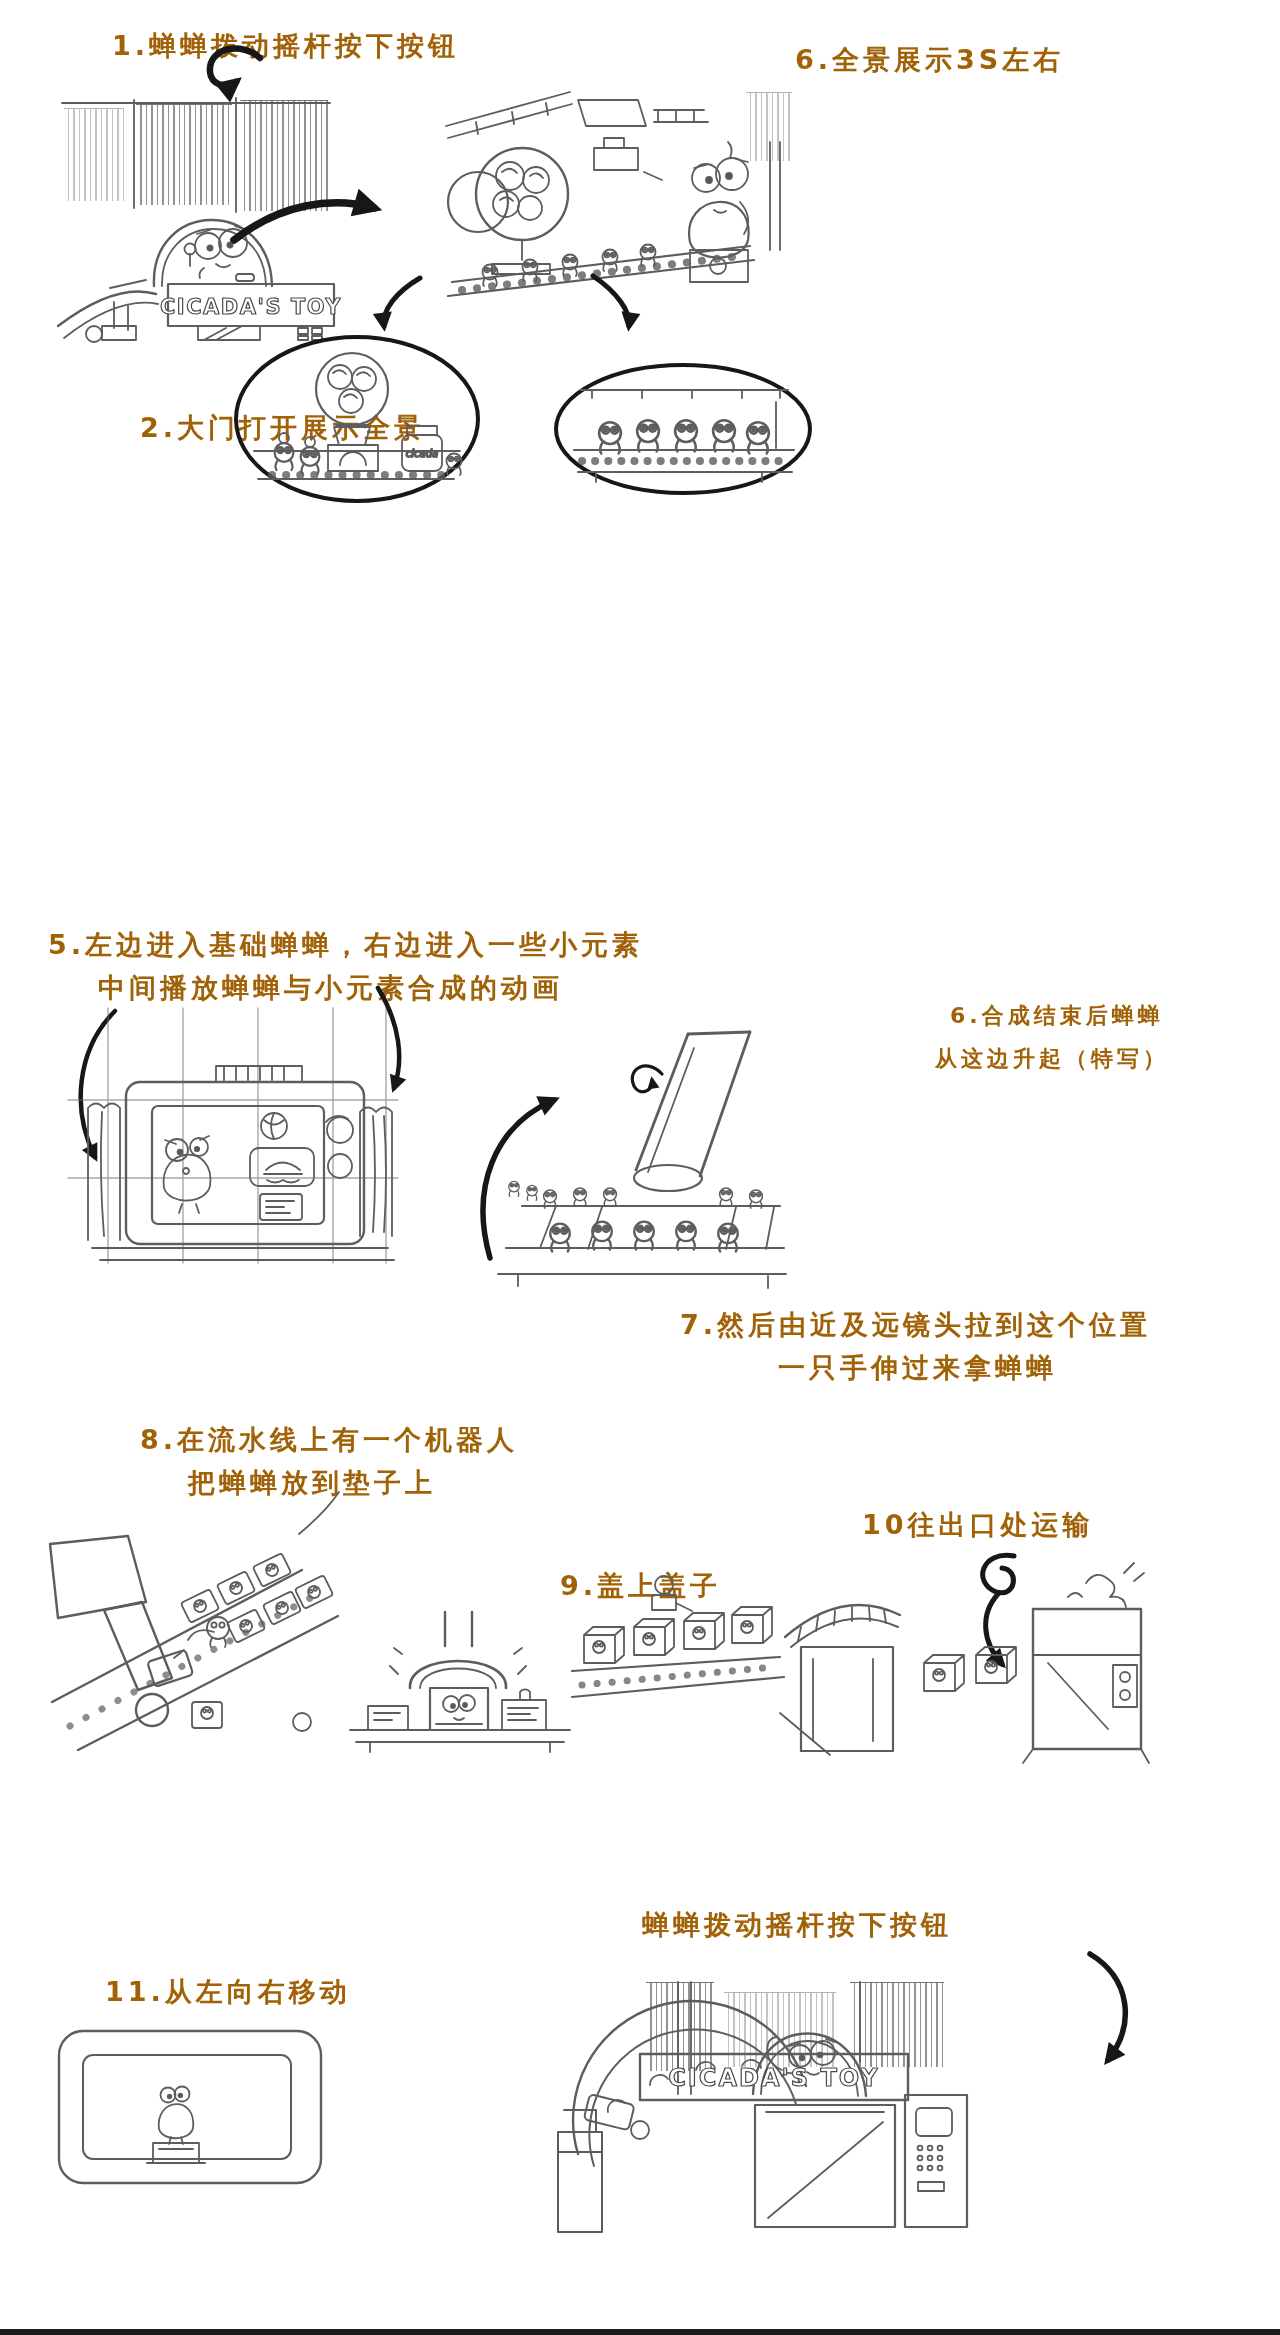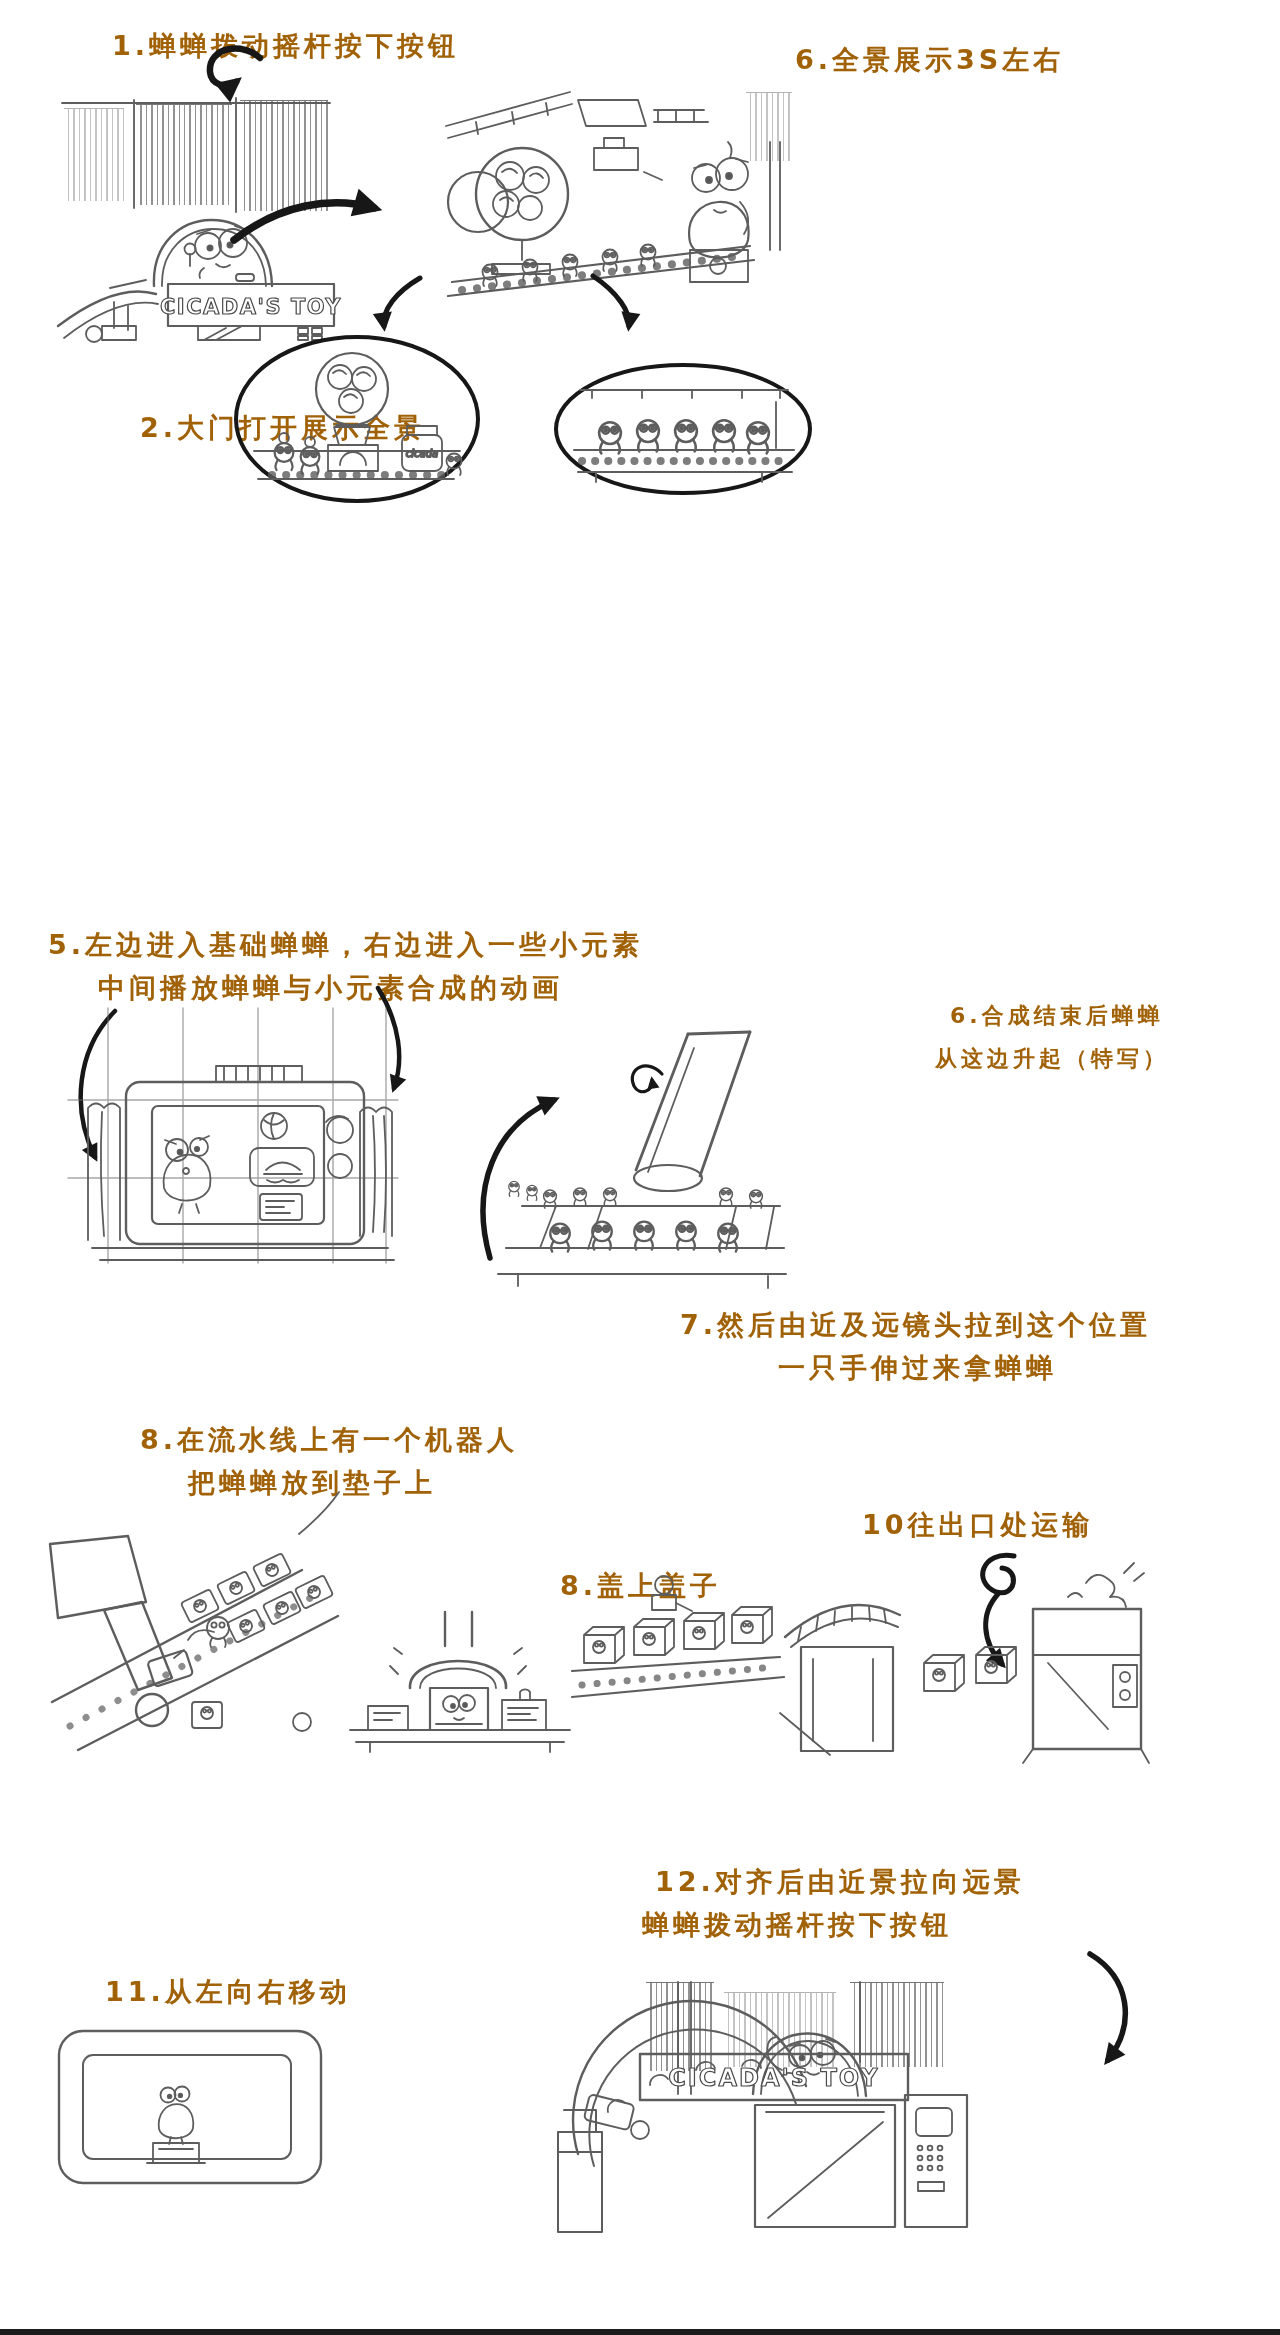--- a/index.html
+++ b/index.html
@@ -49,25 +49,24 @@
 
   <div class="note small" style="left:950px;top:1000px">6.合成结束后蝉蝉</div>
   <div class="note small" style="left:935px;top:1043px">从这边升起（特写）</div>
 
   <div class="note" style="left:680px;top:1305px">7.然后由近及远镜头拉到这个位置</div>
   <div class="note" style="left:778px;top:1348px">一只手伸过来拿蝉蝉</div>
 
   <div class="note" style="left:140px;top:1420px">8.在流水线上有一个机器人</div>
   <div class="note" style="left:188px;top:1463px">把蝉蝉放到垫子上</div>
 
-  <div class="note" style="left:560px;top:1566px">8.盖上盖子</div>
+  <div class="note" style="left:560px;top:1566px">9.盖上盖子</div>
   <div class="note" style="left:862px;top:1505px">10往出口处运输</div>
   <div class="note" style="left:105px;top:1972px">11.从左向右移动</div>
 
-  <div class="note" style="left:655px;top:1862px">12.对齐后由近景拉向远景</div>
   <div class="note" style="left:642px;top:1905px">蝉蝉拨动摇杆按下按钮</div>
 
   <div style="position:absolute;left:58px;top:88px;width:276px;height:252px">
     <div class="hatch light" style="left:6px;top:20px;width:60px;height:92px"></div>
     <div class="hatch" style="left:78px;top:16px;width:96px;height:100px"></div>
     <div class="hatch" style="left:182px;top:12px;width:88px;height:110px"></div>
     <svg width="276" height="252" viewBox="0 0 276 252">
       <g class="pencil">
         <path d="M4,15 H272 M76,12 V120 M178,10 V124"></path>
 

